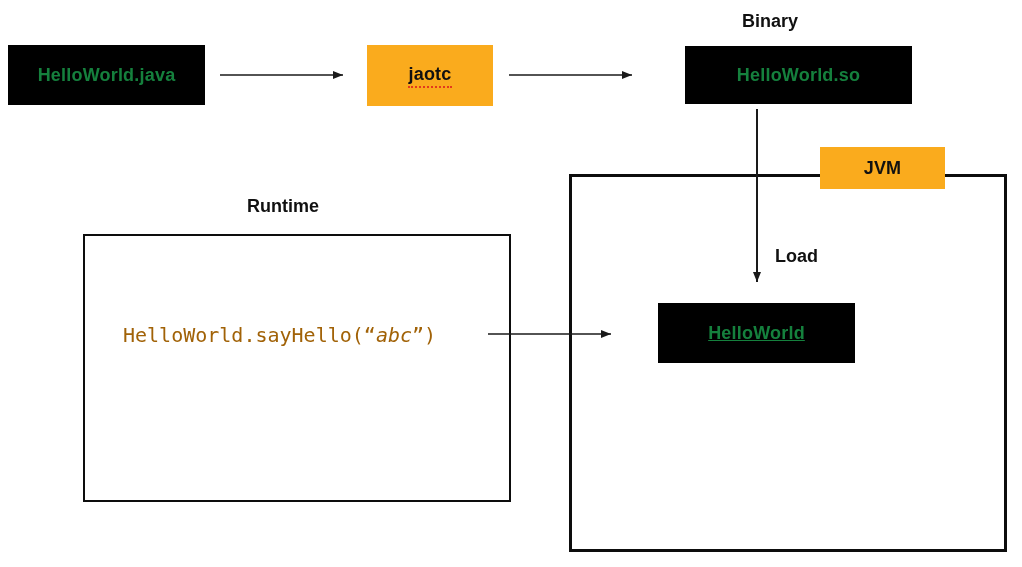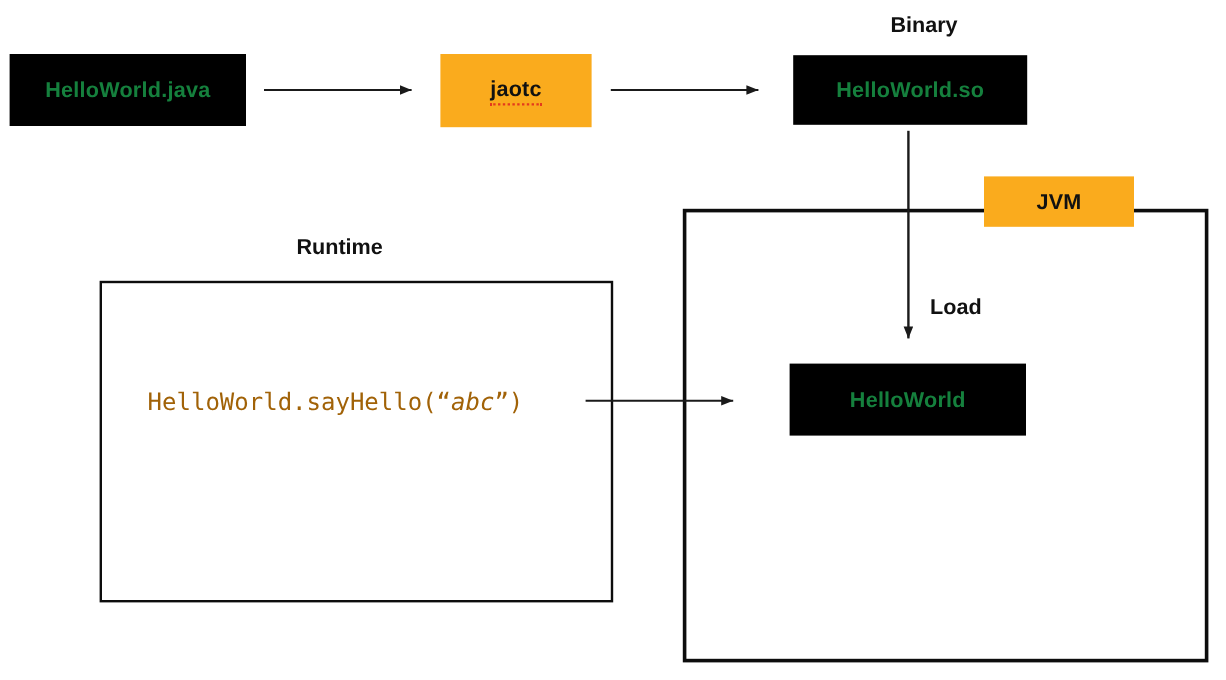--- a/index.html
+++ b/index.html
@@ -91,33 +91,33 @@
   <div class="node black" style="left:8px; top:45px; width:197px; height:60px;">
     <span>HelloWorld.java</span>
   </div>
 
   <div class="node orange" style="left:367px; top:45px; width:126px; height:61px;">
     <span class="misspelled">jaotc</span>
   </div>
 
   <div class="caption" style="left:742px; top:11px;">Binary</div>
 
-  <div class="node black" style="left:661px; top:46px; width:195px; height:58px;">
+  <div class="node black" style="left:685px; top:46px; width:227px; height:58px;">
     <span>HelloWorld.so</span>
   </div>
 
   <div class="frame jvm-frame" style="left:569px; top:174px; width:438px; height:378px;"></div>
 
   <div class="node orange" style="left:820px; top:147px; width:125px; height:42px;">
     <span>JVM</span>
   </div>
 
   <div class="caption" style="left:775px; top:246px;text-align:center;">Load</div>
 
-  <div class="node black" style="left:658px; top:303px; width:197px; height:60px;">
+  <div class="node black" style="left:658px; top:303px; width:197px; height:60px;text-decoration:underline;">
     <span>HelloWorld</span>
   </div>
 
   <div class="caption" style="left:247px; top:196px;text-align:center;">Runtime</div>
 
   <div class="frame runtime-frame" style="left:83px; top:234px; width:428px; height:268px;"></div>
 
   <div class="code" style="left:123px; top:323px;">
     <span>HelloWorld.sayHello(“</span><span class="arg">abc</span><span>”)</span>
   </div>

